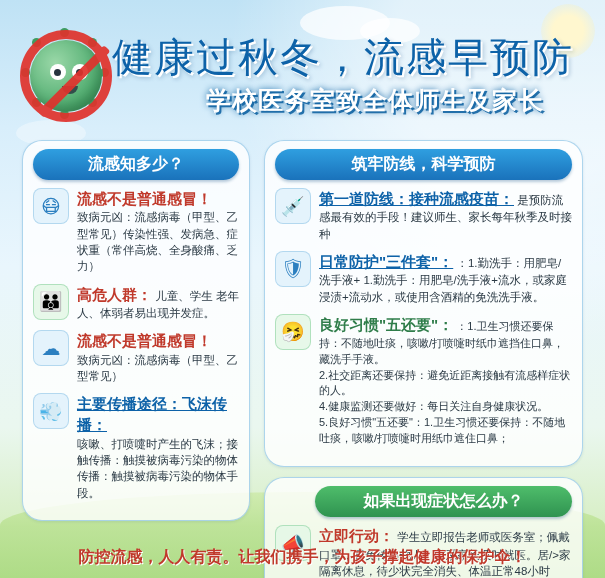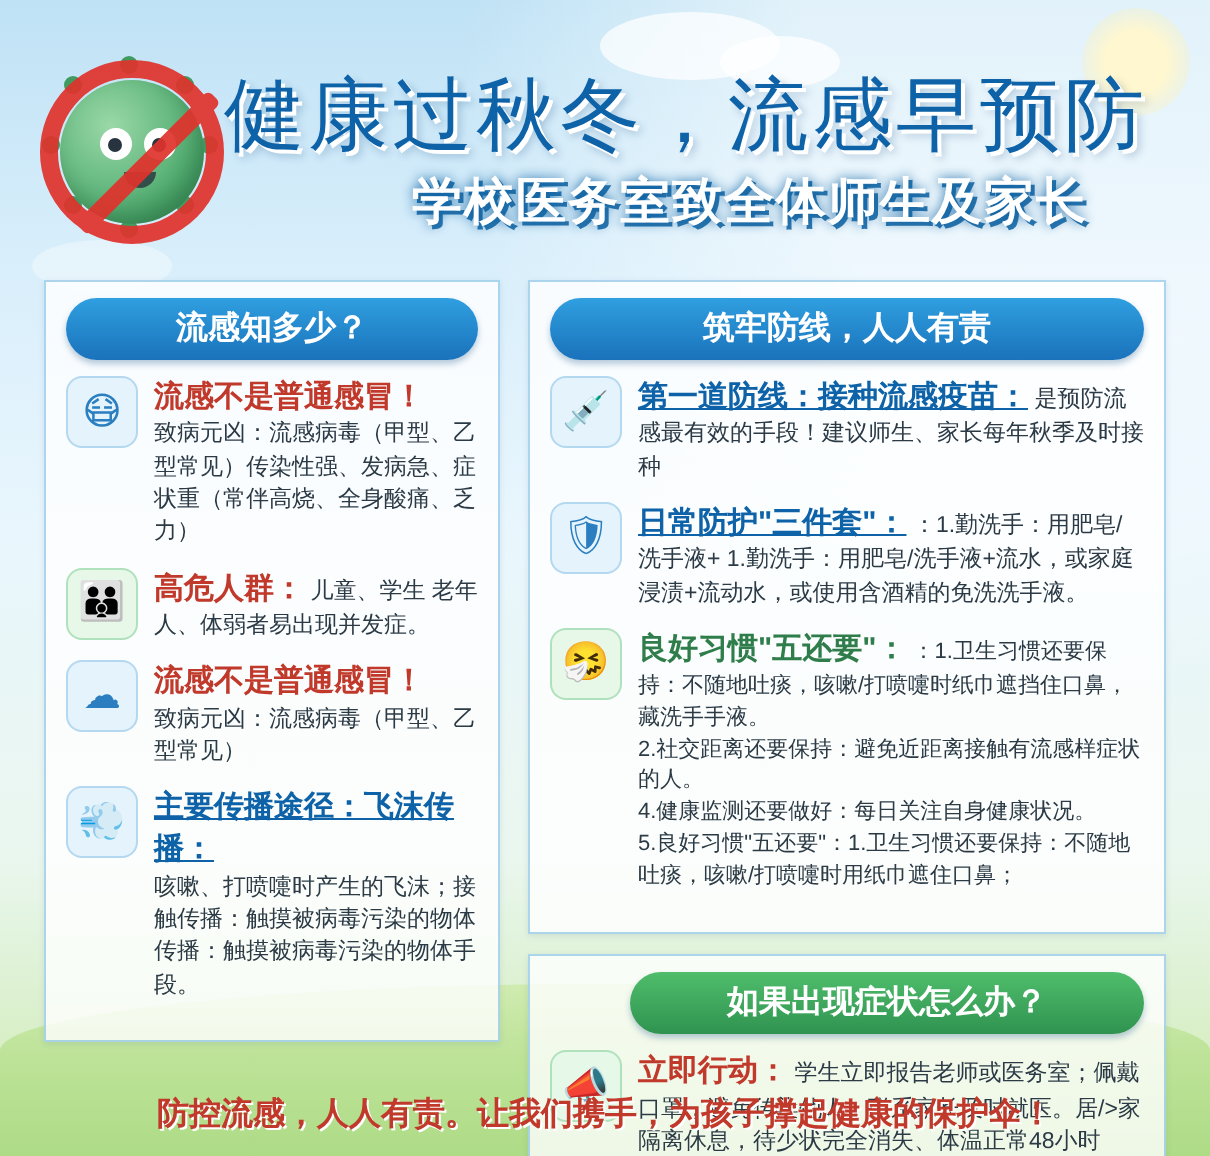--- a/index.html
+++ b/index.html
@@ -63,21 +63,21 @@
   }
 
   
   .cols{position:absolute;left:22px;right:22px;top:140px;display:flex;gap:14px;}
   .col-left{width:228px;}
   .col-right{flex:1;}
 
   .panel{
     background:rgba(255,255,255,.80);
     border:1px solid rgba(120,185,225,.6);
-    border-radius:0;
+    border-radius:20px;
     padding:8px 10px 10px 10px;
     box-shadow:0 1px 3px rgba(40,90,130,.12);
   }
   .ribbon{
     display:block;margin:0 auto 8px auto;
     background:linear-gradient(180deg,#2f9fe0,#1a72bb);
     color:#fff;font-weight:bold;font-size:16px;
     padding:5px 16px;border-radius:16px;text-align:center;
     box-shadow:0 2px 3px rgba(20,80,130,.3);
     white-space:nowrap;
@@ -175,21 +175,21 @@
           <div class="txt">
             <b class="blue">主要传播途径：飞沫传播：</b><br>
             <span>咳嗽、打喷嚏时产生的飞沫；接触传播：触摸被病毒污染的物体传播：触摸被病毒污染的物体手段。</span>
           </div>
         </div>
       </div>
     </div>
 
     <div class="col-right">
       <div class="panel">
-        <div class="ribbon">筑牢防线，人人有责</div>
+        <div class="ribbon">筑牢防线，科学预防</div>
 
         <div class="item">
           <div class="ico">💉</div>
           <div class="txt">
             <b class="blue">第一道防线：接种流感疫苗：</b>
             <span>是预防流感最有效的手段！建议师生、家长每年秋季及时接种</span>
           </div>
         </div>
 
         <div class="item">

